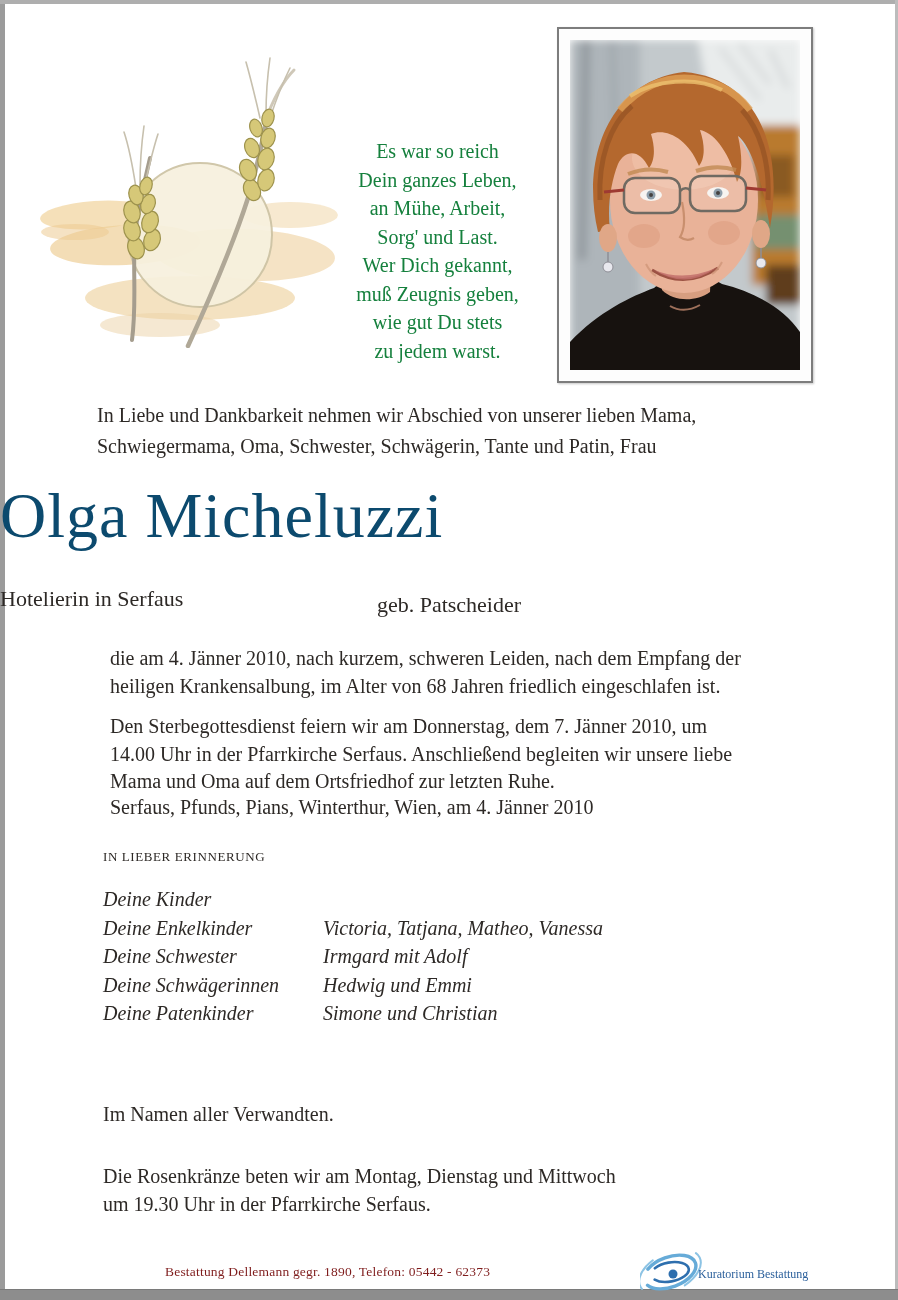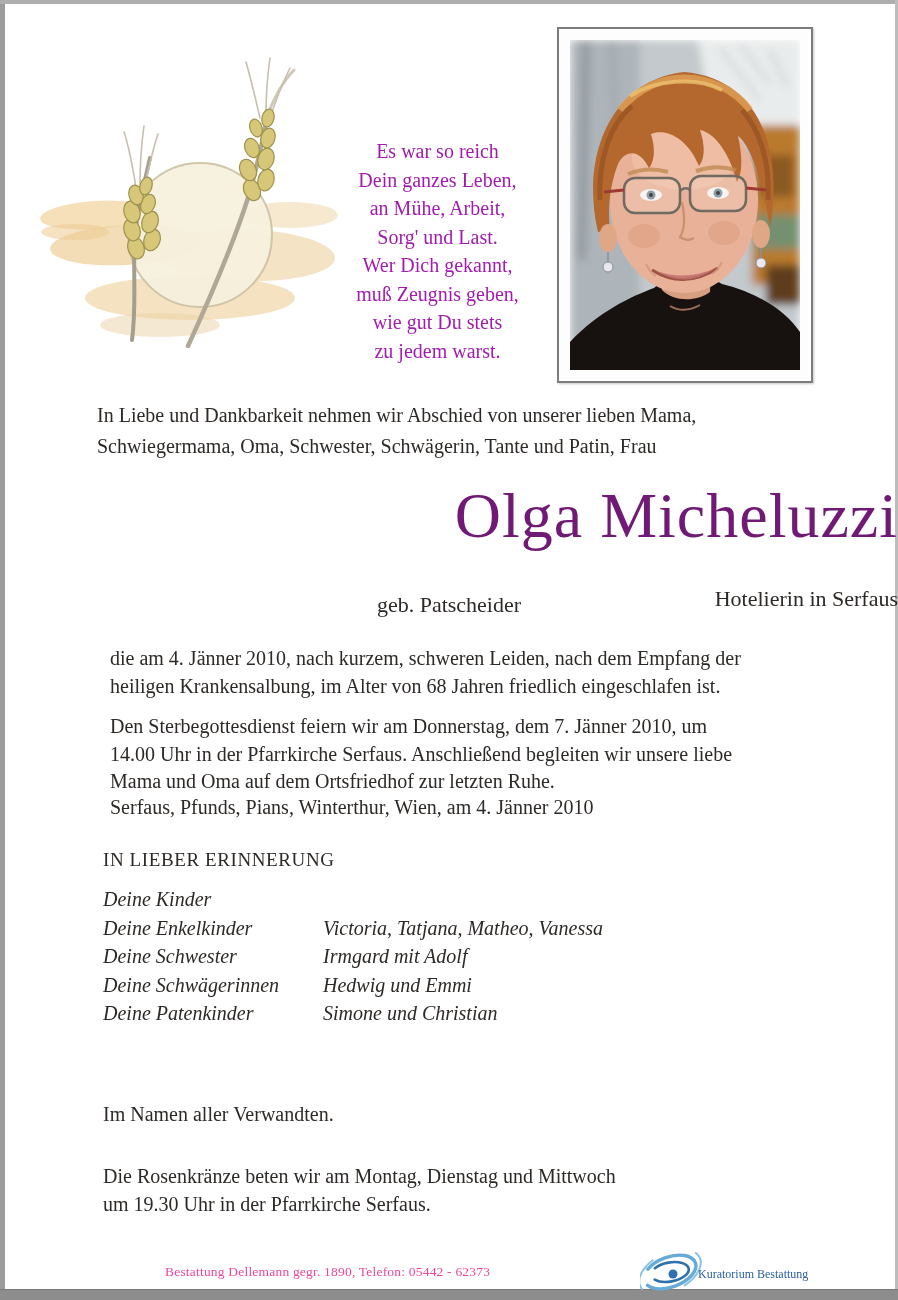--- a/index.html
+++ b/index.html
@@ -15,62 +15,62 @@
   
   .frame-left   { position:absolute; left:0; top:0; bottom:0; width:5px;  background:#9b9b9b; }
   .frame-top    { position:absolute; left:0; top:0; right:0;  height:4px; background:#aeaeae; }
   .frame-right  { position:absolute; right:0; top:0; bottom:0; width:3px; background:#bcbcbc; }
   .frame-bottom { position:absolute; left:0; right:0; bottom:0; height:10px; background:#8d8d8d; border-top:1px solid #7a7a7a; }
 
   .artwork { position:absolute; left:40px; top:40px; width:300px; height:308px; }
 
   .poem {
     position:absolute; left:330px; top:137px; width:215px;
-    text-align:center; font-size:20px; line-height:28.5px; color:#a21caf;
+    text-align:center; font-size:20px; line-height:28.5px; color:#15803d;
   }
 
   .photo-frame {
     position:absolute; left:557px; top:27px;
     width:230px; height:330px;
     border:2px solid #7d7d7d; padding:11px; background:#fdfdfd;
     box-shadow:1px 1px 2px rgba(0,0,0,0.22);
   }
   .photo-frame svg { display:block; width:230px; height:330px; }
 
   .intro {
     position:absolute; left:97px; top:400px; width:680px;
     font-size:20px; line-height:31px; white-space:pre-line;
   }
 
   .name {
     position:absolute; left:0; right:0; top:479px; margin:0;
-    text-align:right; font-size:64px; font-weight:normal;
-    letter-spacing:1px; color:#701a75;
+    text-align:left; font-size:64px; font-weight:normal;
+    letter-spacing:1px; color:#0c4a6e;
   }
   .maiden     { position:absolute; left:0; right:0; top:556px; text-align:center; font-size:22px;margin-top:36px; }
-  .occupation { position:absolute; left:0; right:0; top:586px; text-align:right; font-size:22px;margin-left:18px; }
+  .occupation { position:absolute; left:0; right:0; top:586px; text-align:left; font-size:22px; }
 
   .para { position:absolute; left:103px; width:690px; font-size:20px; line-height:27.5px; white-space:pre-line; margin:7px; }
   .p1       { top:638px; }
   .p2       { top:706px; }
   .dateline { top:787px; }
 
-  .rem-heading { position:absolute; left:103px; top:849px; font-size:19px; letter-spacing:0.6px; }
+  .rem-heading { position:absolute; left:103px; top:849px; font-size:13px; letter-spacing:0.6px; }
 
   .family { position:absolute; left:103px; top:885px; font-size:20px; line-height:28.6px;font-style:italic; }
   .family-row   { display:flex; align-items:flex-start; }
   .family-label { width:220px; flex:0 0 220px; }
   .family-names div { white-space:pre; }
 
   .closing { position:absolute; left:103px; top:1103px; font-size:20px; }
   .rosary  { position:absolute; left:103px; top:1163px; font-size:20px; line-height:27.5px; white-space:pre-line; }
 
   .footer-text {
     position:absolute; left:165px; top:1264px;
-    font-size:13.5px; color:#ec4899; letter-spacing:0.2px;
+    font-size:13.5px; color:#7f1d1d; letter-spacing:0.2px;
   }
   .logo { position:absolute; left:640px; top:1245px; width:175px; height:52px; }
 </style>
 </head>
 <body>
 
 <div class="page">
 
   <div class="frame-left"></div>
   <div class="frame-top"></div>

